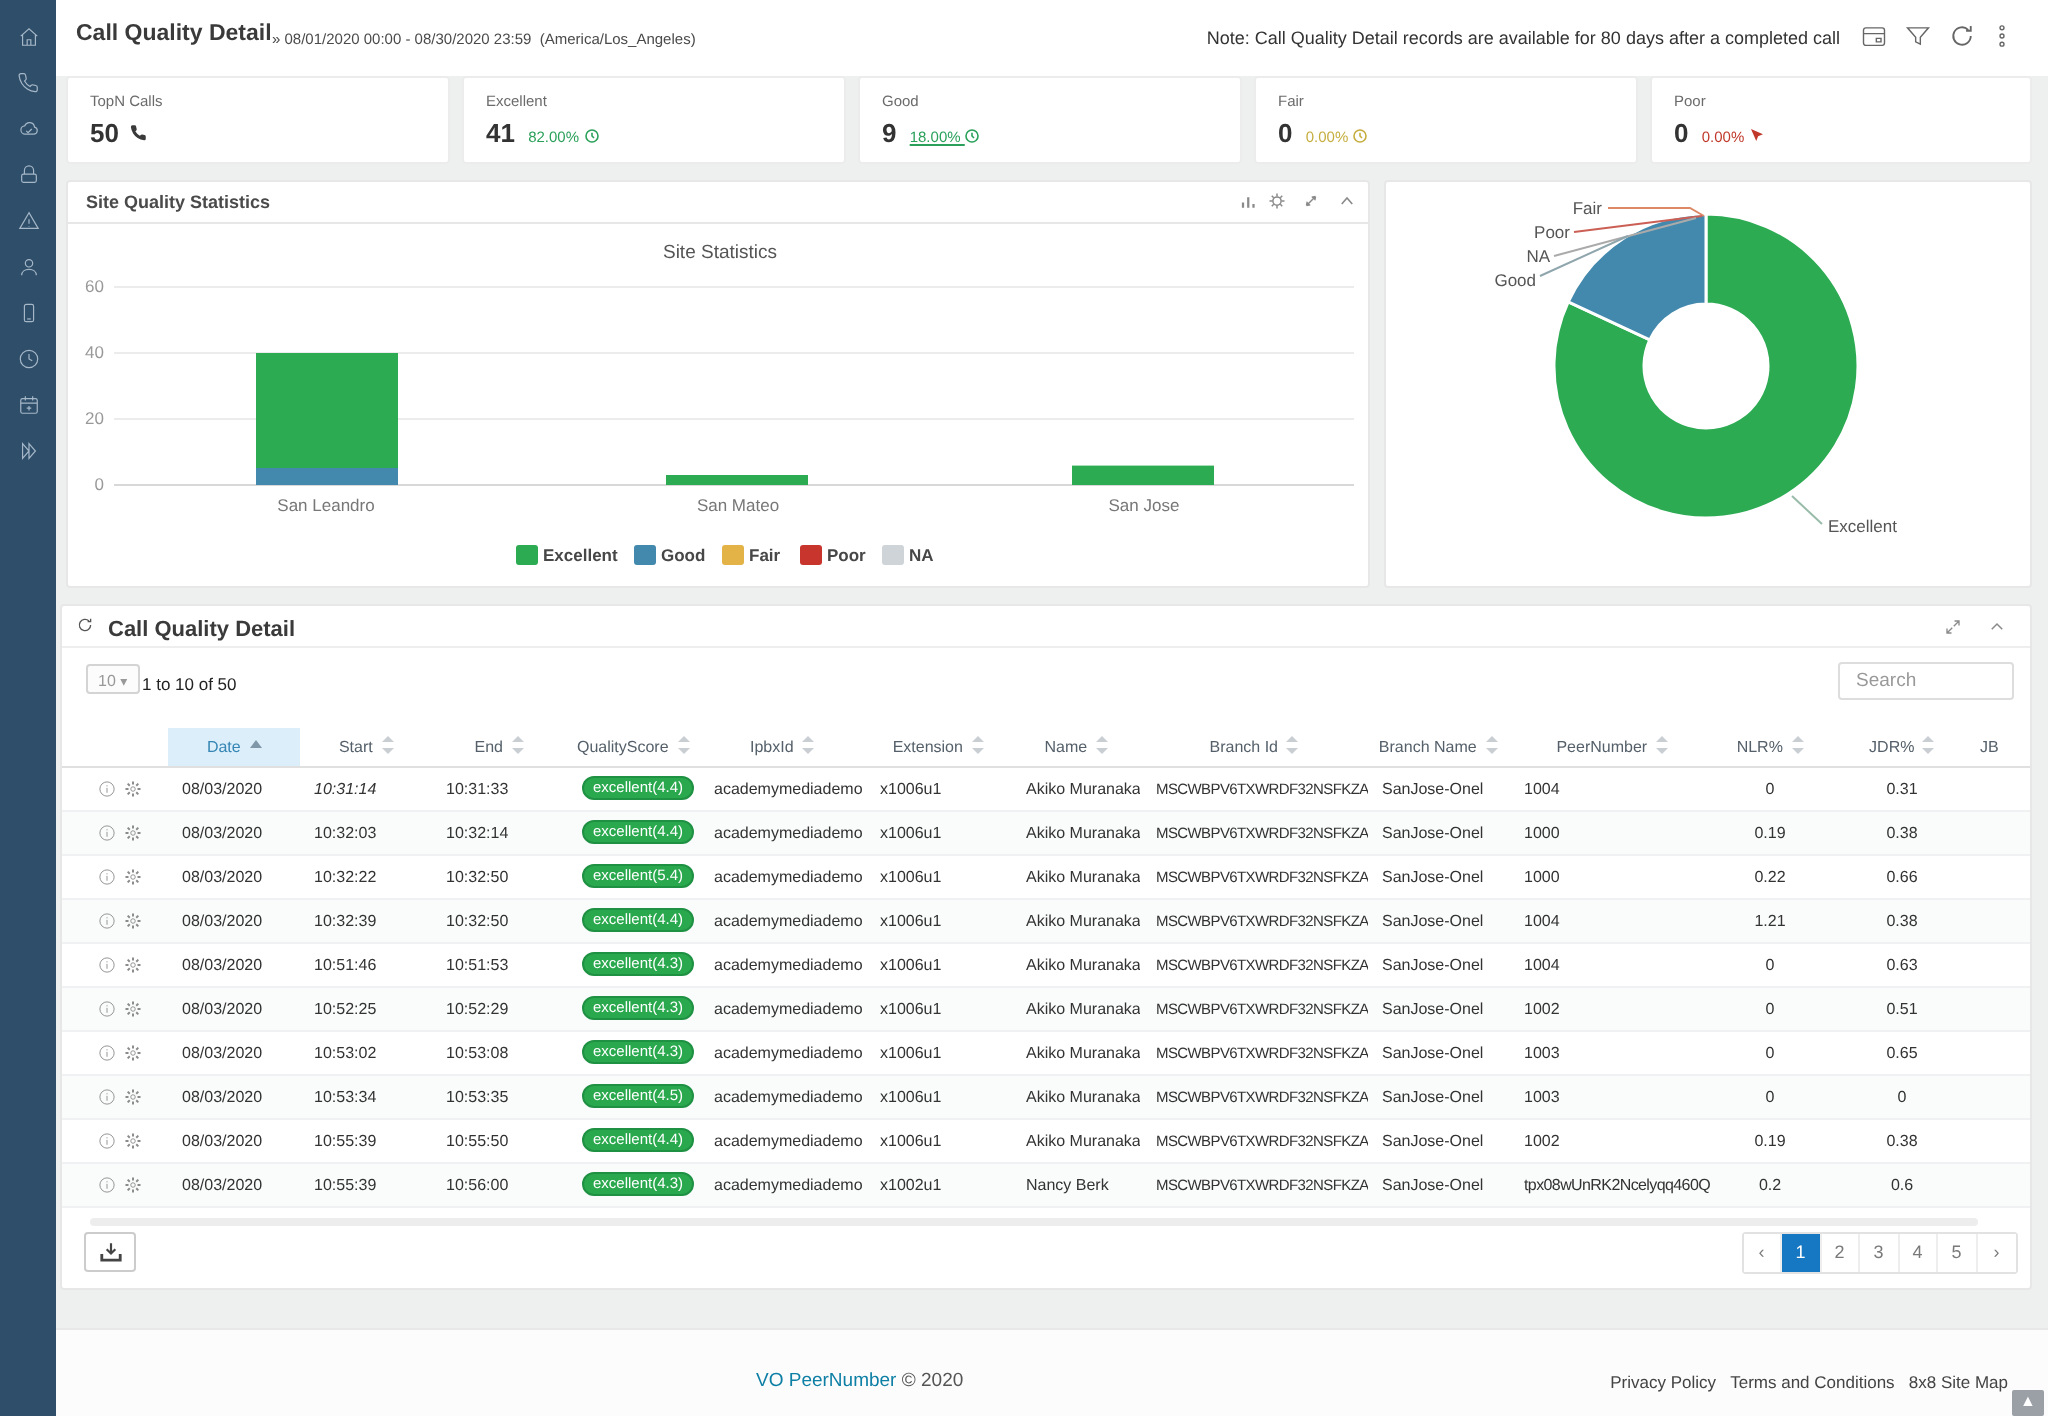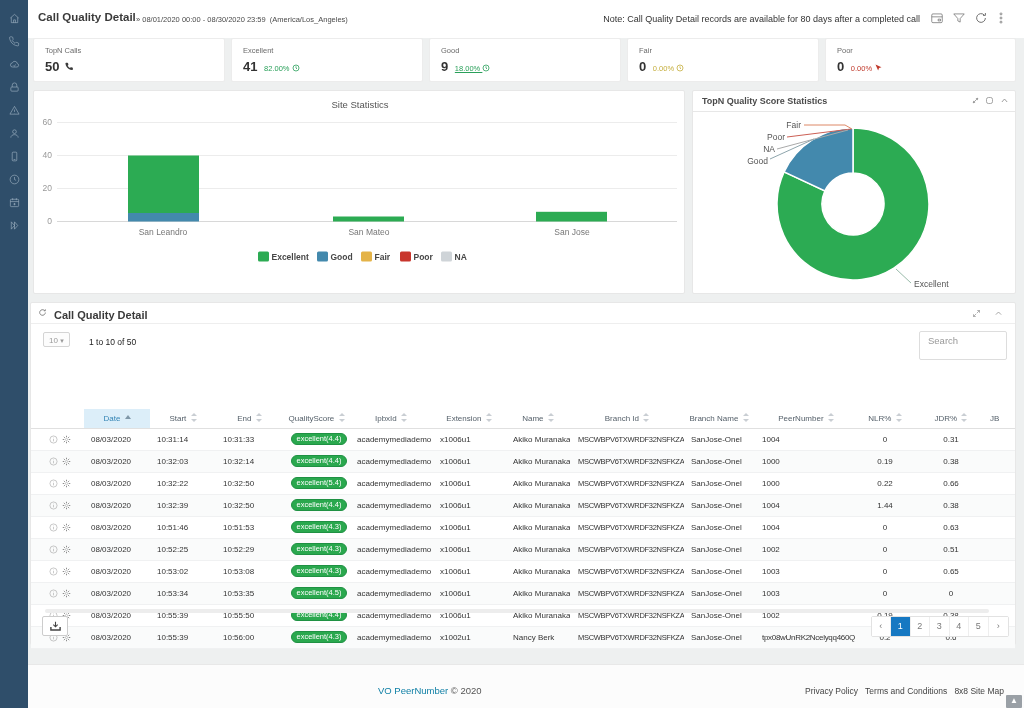--- a/index.html
+++ b/index.html
@@ -24,23 +24,23 @@
 .phead { position:relative; height:21px; border-bottom:1px solid #e7e7e7; }
 .phead .ptitle { position:absolute; left:9px; top:5px; font-size:9px; font-weight:bold; color:#4a4a4a; }
 .pico { position:absolute; top:5px; width:9px; height:9px; }
 .pico svg { display:block; width:9px; height:9px; stroke:#8a8a8a; fill:none; stroke-width:1.4; }
 
 #section { position:absolute; left:30px; top:302px; width:986px; height:343px; background:#fff; border:1px solid #e7e7e7; border-radius:2px; }
 #sechdr { position:relative; height:21px; border-bottom:1px solid #eee; }
 #sectitle { position:absolute; left:23px; top:6px; font-size:11px; font-weight:bold; color:#3a3a3a; }
 #toolbar { position:relative; height:40px; }
 #pagesize { position:absolute; left:12px; top:8px; width:27px; height:15px; border:1px solid #d4d4d4; border-radius:2px; background:#fcfcfc; font-size:8px; color:#999; line-height:15px; text-align:left; padding-left:5px; }
-#showing { position:absolute; left:58px; top:13px; font-size:8.5px; color:#222; }
-#search { position:absolute; right:8px; top:7px; width:88px; height:29px; border:1px solid #ddd; border-radius:2px; font-size:9.5px; color:#999; line-height:17px; padding-left:8px; background:#fff;margin-left:18px; }
-table { border-collapse:collapse; table-layout:fixed; width:984px; font-size:8px; color:#333;margin-top:45px; }
+#showing { position:absolute; left:40px; top:13px; font-size:8.5px; color:#222; }
+#search { position:absolute; right:8px; top:7px; width:88px; height:19px; border:1px solid #ddd; border-radius:2px; font-size:9.5px; color:#999; line-height:17px; padding-left:8px; background:#fff;margin-left:18px; }
+table { border-collapse:collapse; table-layout:fixed; width:984px; font-size:8px; color:#333; }
 th { font-weight:normal; color:#55606a; height:19px; border-bottom:1px solid #e0e0e0; text-align:center; font-size:8px; position:relative; white-space:nowrap; overflow:hidden; }
 td { height:22px; border-bottom:1px solid #f0f1f2; padding:0; white-space:nowrap; overflow:hidden; }
 tr.even td { background:#fafbfb; }
 .sort { display:inline-block; width:6px; height:9px; position:relative; margin-left:2px; vertical-align:-1px; }
 .sort:before, .sort:after { content:""; position:absolute; left:0; border-left:3px solid transparent; border-right:3px solid transparent; }
 .sort:before { top:0; border-bottom:3.5px solid #c9ced3; }
 .sort:after { bottom:0; border-top:3.5px solid #c9ced3; }
 .sortd { display:inline-block; width:6px; height:9px; position:relative; margin-left:2px; vertical-align:-1px; }
 .sortd:before { content:""; position:absolute; left:0; top:2px; border-left:3px solid transparent; border-right:3px solid transparent; border-bottom:4px solid #7f97a8; }
 th.datecol { background:#dceef9; color:#3585b5; }
@@ -158,20 +158,44 @@
         </svg></span></div>
 </div>
 <div class="card" style="left:825px; width:191px;">
   <div class="lbl">Poor</div>
   <div class="val">0 <span class="pct" style="color:#c0392b;">0.00% <svg width="9" height="9" viewBox="0 0 24 24" style="vertical-align:-1px;">
           <path d="M4 4l7 16 2.5-6.5L20 11z" fill="#c0392b"></path>
         </svg></span></div>
 </div>
 
 <div class="panel" id="panelL" style="left:33px; width:652px;">
+  <div class="phead">
+      <span class="ptitle">Site Quality Statistics</span>
+    <span class="pico" style="right:55px;">
+        <svg viewBox="0 0 24 24">
+          <path d="M4 21V14M11 21V7M18 21v-5" stroke-width="3"></path>
+        </svg>
+      </span>
+    <span class="pico" style="right:41px;">
+        <svg viewBox="0 0 24 24">
+          <circle cx="12" cy="12" r="5.5" stroke-width="2"></circle>
+          <path d="M12 2v4M12 18v4M2 12h4M18 12h4M5 5l2.6 2.6M16.4 16.4L19 19M19 5l-2.6 2.6M7.6 16.4L5 19" stroke-width="2"></path>
+        </svg>
+      </span>
+    <span class="pico" style="right:24px;">
+        <svg viewBox="0 0 24 24">
+          <path d="M6 18L18 6M18 6l-5 1M18 6l-1 5M6 18l5-1M6 18l1-5" stroke-width="2"></path>
+        </svg>
+      </span>
+    <span class="pico" style="right:6px;">
+        <svg viewBox="0 0 24 24">
+          <path d="M5 16l7-8 7 8" stroke-width="2.2"></path>
+        </svg>
+      </span>
+  </div>
   <svg id="barchart" width="650" height="181" viewBox="0 0 650 181">
     <text x="326" y="17" font-size="9.5" fill="#555" text-anchor="middle">Site Statistics</text>
     <g stroke="#ececec" stroke-width="1">
       <line x1="23" y1="31.5" x2="643" y2="31.5"></line>
       <line x1="23" y1="64.5" x2="643" y2="64.5"></line>
       <line x1="23" y1="97.5" x2="643" y2="97.5"></line>
     </g>
     <line x1="23" y1="130.5" x2="643" y2="130.5" stroke="#d8d8d8" stroke-width="1"></line>
     <g font-size="8.5" fill="#999" text-anchor="end">
       <text x="18" y="34">60</text>
@@ -197,38 +221,20 @@
         <text x="340.5" y="168.5">Fair</text>
       <rect x="366" y="160.5" width="11" height="10" rx="1.5" fill="#c8352c"></rect>
         <text x="379.5" y="168.5">Poor</text>
       <rect x="407" y="160.5" width="11" height="10" rx="1.5" fill="#cfd4d8"></rect>
         <text x="420.5" y="168.5">NA</text>
     </g>
   </svg>
 </div>
 
 <div class="panel" id="panelR" style="left:692px; width:324px;">
-  <div class="phead">
-      <span class="ptitle">TopN Quality Score Statistics</span>
-    <span class="pico" style="right:35px;">
-        <svg viewBox="0 0 24 24">
-          <path d="M6 18L18 6M18 6l-5 1M18 6l-1 5M6 18l5-1M6 18l1-5" stroke-width="2"></path>
-        </svg>
-      </span>
-    <span class="pico" style="right:21px;">
-        <svg viewBox="0 0 24 24">
-          <rect x="4" y="4" width="16" height="16" rx="5" stroke-width="2"></rect>
-        </svg>
-      </span>
-    <span class="pico" style="right:6px;">
-        <svg viewBox="0 0 24 24">
-          <path d="M5 16l7-8 7 8" stroke-width="2.2"></path>
-        </svg>
-      </span>
-  </div>
   <svg id="donut" width="322" height="181" viewBox="0 0 322 181">
     <path d="M 160 16 A 76 76 0 1 1 91.1 59.9 L 131.9 78.9 A 31 31 0 1 0 160 61 Z" fill="#2cab53" stroke="#fff" stroke-width="1.5"></path>
     <path d="M 91.1 59.9 A 76 76 0 0 1 160 16 L 160 61 A 31 31 0 0 0 131.9 78.9 Z" fill="#4389ad" stroke="#fff" stroke-width="1.5"></path>
     <g fill="none" stroke-width="1">
       <path d="M 111 13 L 152 13 L 159 17" stroke="#dd8866"></path>
       <path d="M 94 25 L 158 17" stroke="#cc5f55"></path>
       <path d="M 84 37 L 155 18" stroke="#aaaaaa"></path>
       <path d="M 77 47 L 121 27" stroke="#8fa6ad"></path>
       <path d="M 218 171 L 203 157" stroke="#99bbaa"></path>
     </g>
@@ -306,21 +312,21 @@
 <tr>
 <td style="text-align:center; padding-left:5px;"><span class="rowico"><svg viewBox="0 0 24 24">
                   <circle cx="12" cy="12" r="9.5"></circle>
                   <line x1="12" y1="10.5" x2="12" y2="17"></line>
                   <line x1="12" y1="7" x2="12" y2="8.5"></line>
                 </svg></span>&nbsp;&nbsp;<span class="rowico"><svg viewBox="0 0 24 24">
                   <circle cx="12" cy="12" r="3"></circle>
                   <path d="M12 2v4M12 18v4M2 12h4M18 12h4M4.9 4.9l2.8 2.8M16.3 16.3l2.8 2.8M19.1 4.9l-2.8 2.8M7.7 16.3l-2.8 2.8" stroke-width="2.6"></path>
                 </svg></span></td>
 <td style="padding-left:7px;">08/03/2020</td>
-<td style="padding-left:7px;">10:31:14</td>
+<td style="padding-left:7px;font-style:italic;">10:31:14</td>
 <td style="padding-left:7px;">10:31:33</td>
 <td style="padding-left:8px;"><span class="badge">excellent(4.4)</span></td>
 <td style="padding-left:7px;">academymediademo</td>
 <td style="padding-left:8px;">x1006u1</td>
 <td style="padding-left:7px;">Akiko Muranaka</td>
 <td style="padding-left:8px; font-size:7.5px; letter-spacing:-0.3px;">MSCWBPV6TXWRDF32NSFKZA</td>
 <td style="padding-left:7px;">SanJose-Onel</td>
 <td style="padding-left:8px;">1004</td>
 <td style="text-align:center;">0</td>
 <td style="text-align:center;">0.31</td>
@@ -384,21 +390,21 @@
 <td style="padding-left:7px;">08/03/2020</td>
 <td style="padding-left:7px;">10:32:39</td>
 <td style="padding-left:7px;">10:32:50</td>
 <td style="padding-left:8px;"><span class="badge">excellent(4.4)</span></td>
 <td style="padding-left:7px;">academymediademo</td>
 <td style="padding-left:8px;">x1006u1</td>
 <td style="padding-left:7px;">Akiko Muranaka</td>
 <td style="padding-left:8px; font-size:7.5px; letter-spacing:-0.3px;">MSCWBPV6TXWRDF32NSFKZA</td>
 <td style="padding-left:7px;">SanJose-Onel</td>
 <td style="padding-left:8px;">1004</td>
-<td style="text-align:center;">1.44</td>
+<td style="text-align:center;">1.21</td>
 <td style="text-align:center;">0.38</td>
 <td></td>
 </tr>
 <tr>
 <td style="text-align:center; padding-left:5px;"><span class="rowico"><svg viewBox="0 0 24 24">
                   <circle cx="12" cy="12" r="9.5"></circle>
                   <line x1="12" y1="10.5" x2="12" y2="17"></line>
                   <line x1="12" y1="7" x2="12" y2="8.5"></line>
                 </svg></span>&nbsp;&nbsp;<span class="rowico"><svg viewBox="0 0 24 24">
                   <circle cx="12" cy="12" r="3"></circle>

